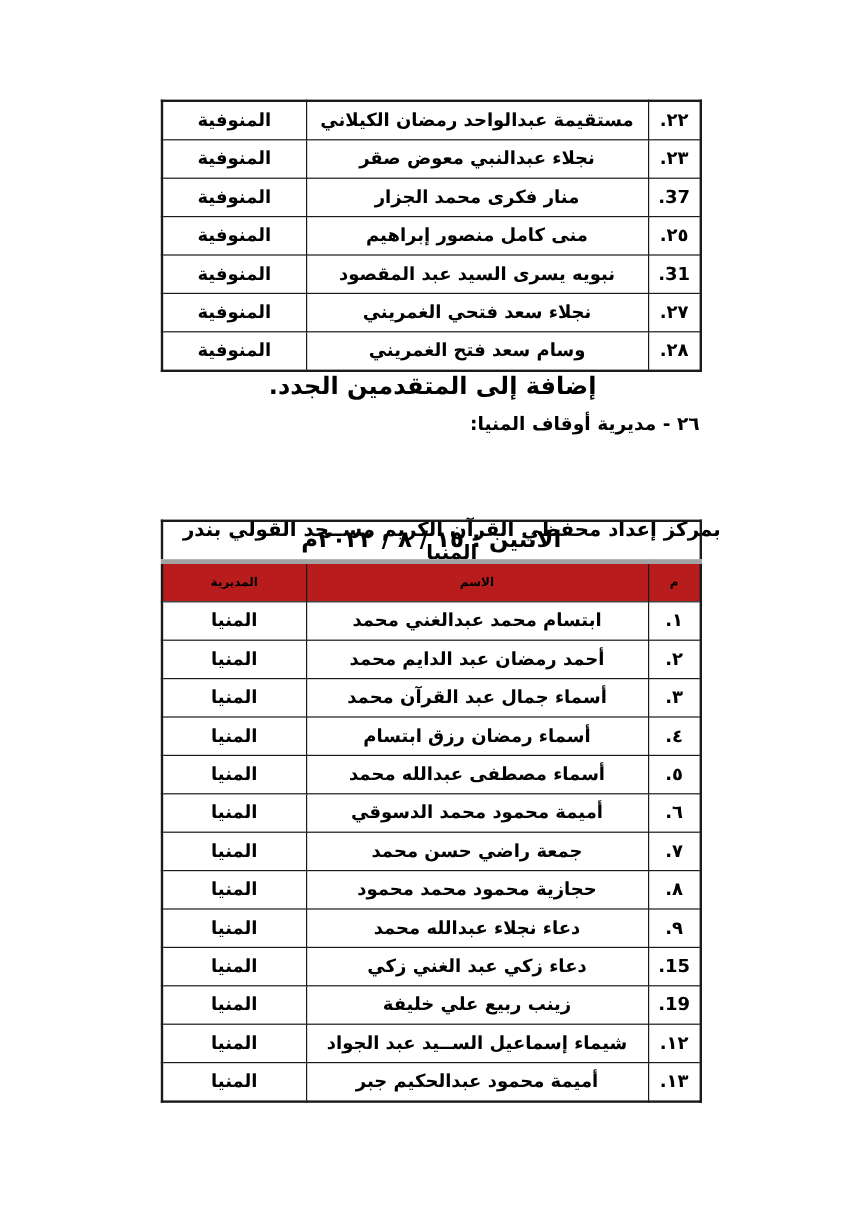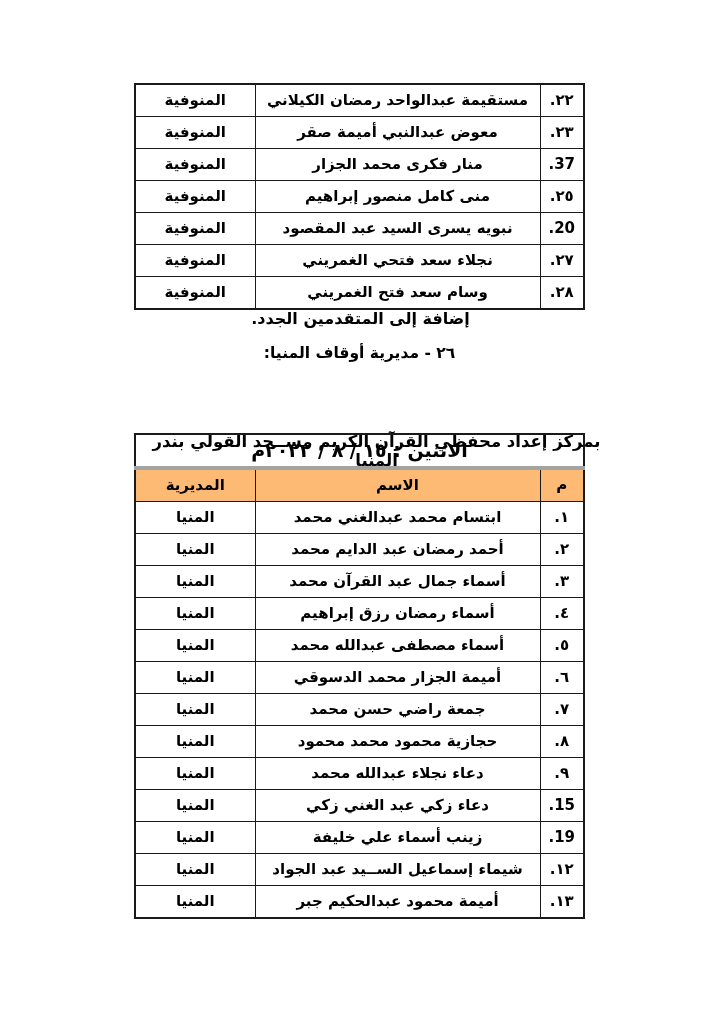--- a/index.html
+++ b/index.html
@@ -29,28 +29,28 @@
     padding:0 2px;
     text-align:center;
     vertical-align:middle;
     font-size:15px;
     line-height:1;
     white-space:nowrap;
     overflow:hidden;
   }
   td.serial{font-size:13.5px;}
   tr.date-row td{font-size:19px;border-bottom:4px solid #a3a3a3;}
-  tr.col-head td{background:#fdba74;font-size:15px;}
+  tr.col-head td{background:#b91c1c;font-size:10px;}
   .h-note{
     position:absolute;top:309px;right:135px;width:449px;
-    text-align:center;font-size:16px;
+    text-align:center;font-size:20px;
   }
   .h-directorate{
     position:absolute;top:344px;right:137px;width:447px;
-    text-align:center;font-size:15.5px;
+    text-align:right;font-size:15.5px;
   }
   .h-center-title{
     position:absolute;top:387px;right:119px;width:449px;
     text-align:center;font-size:16.5px;margin-top:45px;
   }
 </style>
 </head>
 <body>
 
 <div class="page">
@@ -62,35 +62,35 @@
         <col style="width:120px">
       </colgroup>
     <tbody>
       <tr>
         <td class="serial">٢٢.</td>
         <td>مستقيمة عبدالواحد رمضان الكيلاني</td>
         <td>المنوفية</td>
       </tr>
       <tr>
         <td class="serial">٢٣.</td>
-        <td>معوض عبدالنبي أميمة صقر</td>
+        <td>نجلاء عبدالنبي معوض صقر</td>
         <td>المنوفية</td>
       </tr>
       <tr>
         <td class="serial">37.</td>
         <td>منار فكرى محمد الجزار</td>
         <td>المنوفية</td>
       </tr>
       <tr>
         <td class="serial">٢٥.</td>
         <td>منى كامل منصور إبراهيم</td>
         <td>المنوفية</td>
       </tr>
       <tr>
-        <td class="serial">20.</td>
+        <td class="serial">31.</td>
         <td>نبويه يسرى السيد عبد المقصود</td>
         <td>المنوفية</td>
       </tr>
       <tr>
         <td class="serial">٢٧.</td>
         <td>نجلاء سعد فتحي الغمريني</td>
         <td>المنوفية</td>
       </tr>
       <tr>
         <td class="serial">٢٨.</td>
@@ -131,31 +131,31 @@
         <td>أحمد رمضان عبد الدايم محمد</td>
         <td>المنيا</td>
       </tr>
       <tr>
         <td class="serial">٣.</td>
         <td>أسماء جمال عبد القرآن محمد</td>
         <td>المنيا</td>
       </tr>
       <tr>
         <td class="serial">٤.</td>
-        <td>أسماء رمضان رزق إبراهيم</td>
+        <td>أسماء رمضان رزق ابتسام</td>
         <td>المنيا</td>
       </tr>
       <tr>
         <td class="serial">٥.</td>
         <td>أسماء مصطفى عبدالله محمد</td>
         <td>المنيا</td>
       </tr>
       <tr>
         <td class="serial">٦.</td>
-        <td>أميمة الجزار محمد الدسوقي</td>
+        <td>أميمة محمود محمد الدسوقي</td>
         <td>المنيا</td>
       </tr>
       <tr>
         <td class="serial">٧.</td>
         <td>جمعة راضي حسن محمد</td>
         <td>المنيا</td>
       </tr>
       <tr>
         <td class="serial">٨.</td>
         <td>حجازية محمود محمد محمود</td>
@@ -166,21 +166,21 @@
         <td>دعاء نجلاء عبدالله محمد</td>
         <td>المنيا</td>
       </tr>
       <tr>
         <td class="serial">15.</td>
         <td>دعاء زكي عبد الغني زكي</td>
         <td>المنيا</td>
       </tr>
       <tr>
         <td class="serial">19.</td>
-        <td>زينب أسماء علي خليفة</td>
+        <td>زينب ربيع علي خليفة</td>
         <td>المنيا</td>
       </tr>
       <tr>
         <td class="serial">١٢.</td>
         <td>شيماء إسماعيل الســيد عبد الجواد</td>
         <td>المنيا</td>
       </tr>
       <tr>
         <td class="serial">١٣.</td>
         <td>أميمة محمود عبدالحكيم جبر</td>

